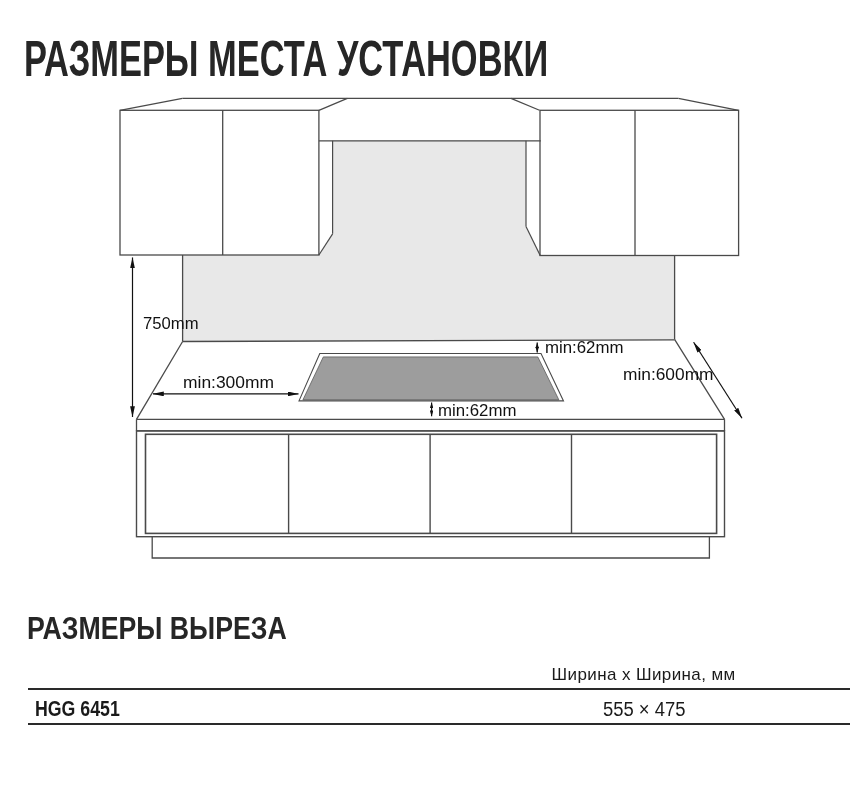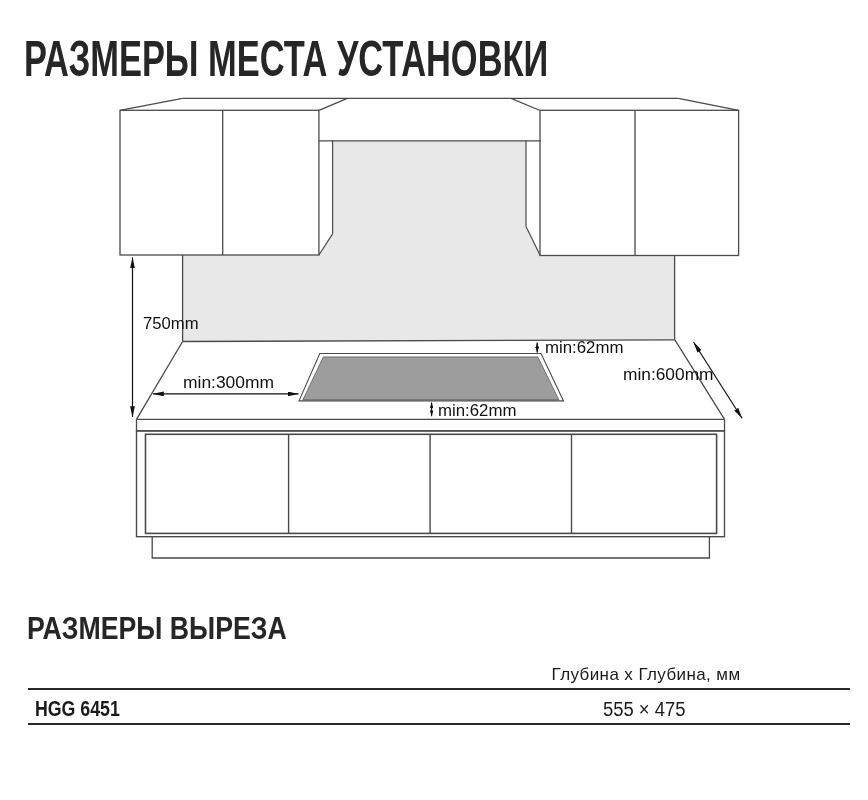--- a/index.html
+++ b/index.html
@@ -115,21 +115,21 @@
 <line x1="571.5" y1="434.3" x2="571.5" y2="533.4" stroke="#4a4a4a" stroke-width="1.4"></line>
 </g>
 
 <g>
 <polyline points="152.2,536.7 152.2,558.0 709.4,558.0 709.4,536.7" stroke="#4a4a4a" stroke-width="1.3" fill="none"></polyline>
 </g>
 </svg>
 
 <div class="t2">РАЗМЕРЫ ВЫРЕЗА</div>
 
-<div class="th">Глубина x Глубина, мм</div>
+<div class="th">Ширина x Ширина, мм</div>
 
 <div class="rule1"></div>
 
 <div class="model">HGG 6451</div>
 
 <div class="val">555 × 475</div>
 
 <div class="rule2"></div>
 
 </body></html>

